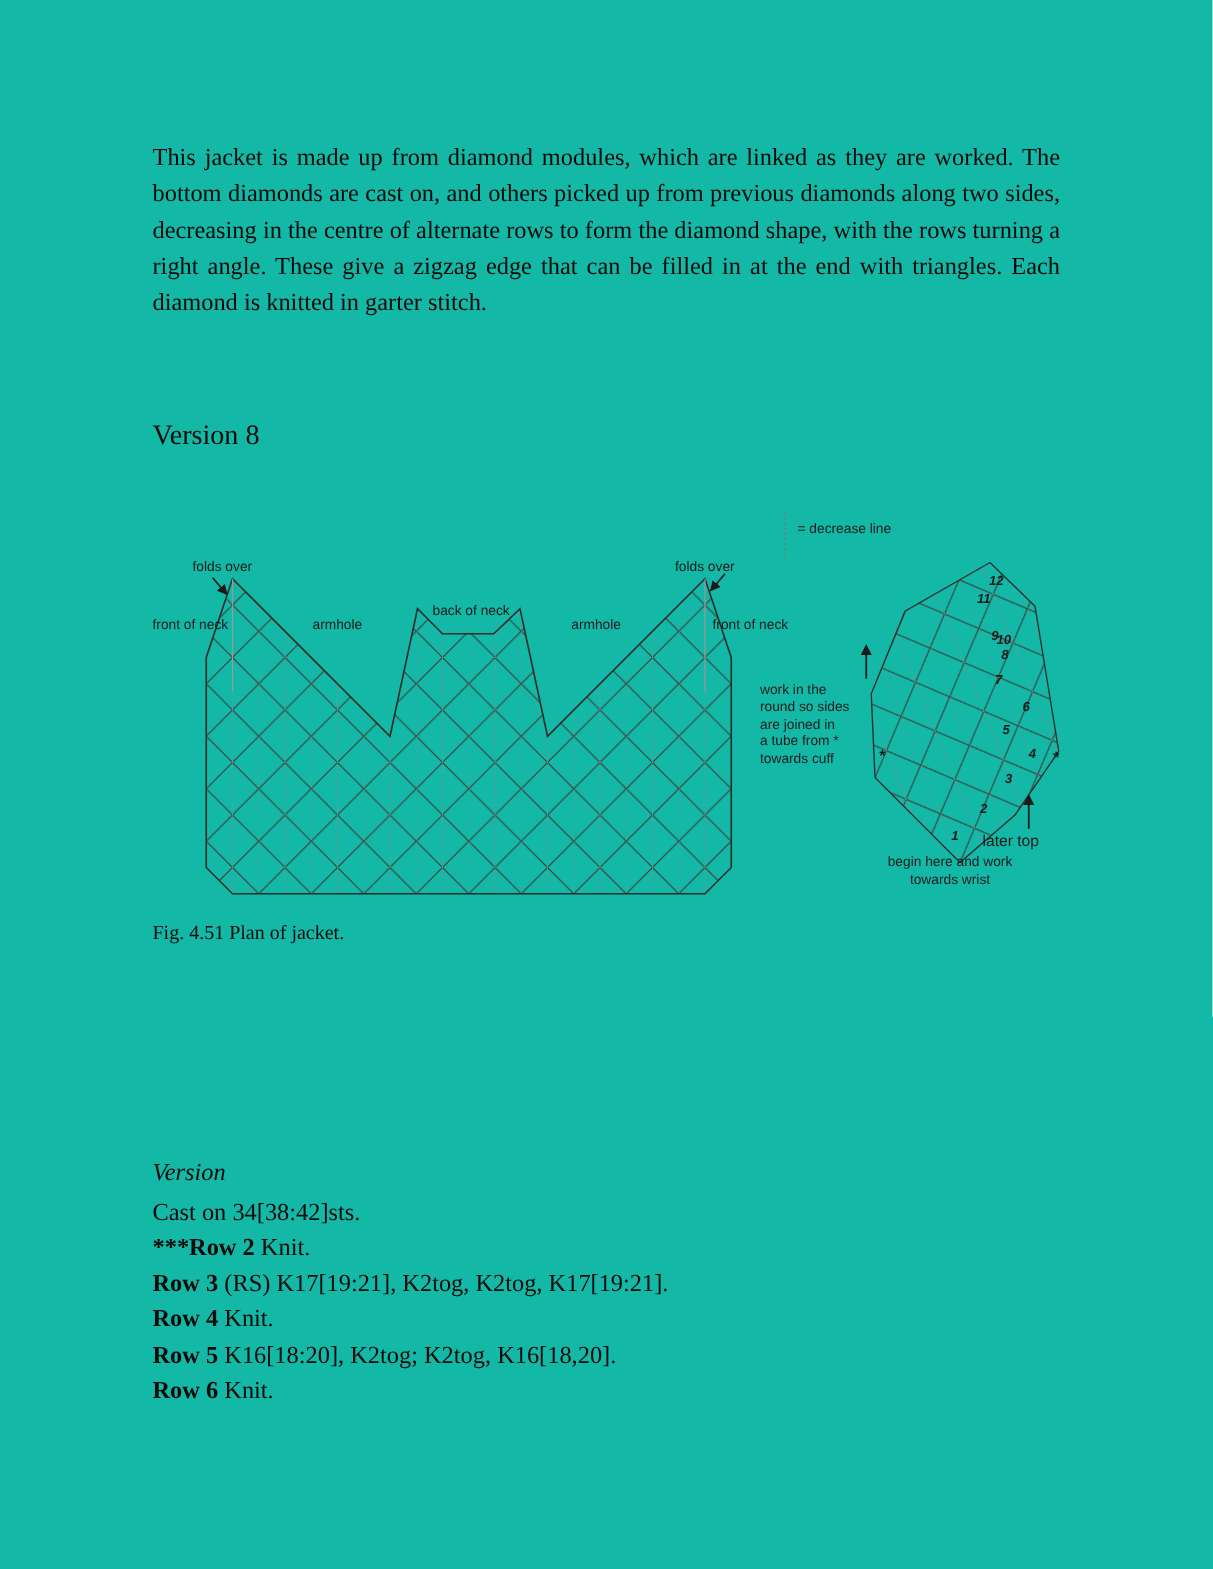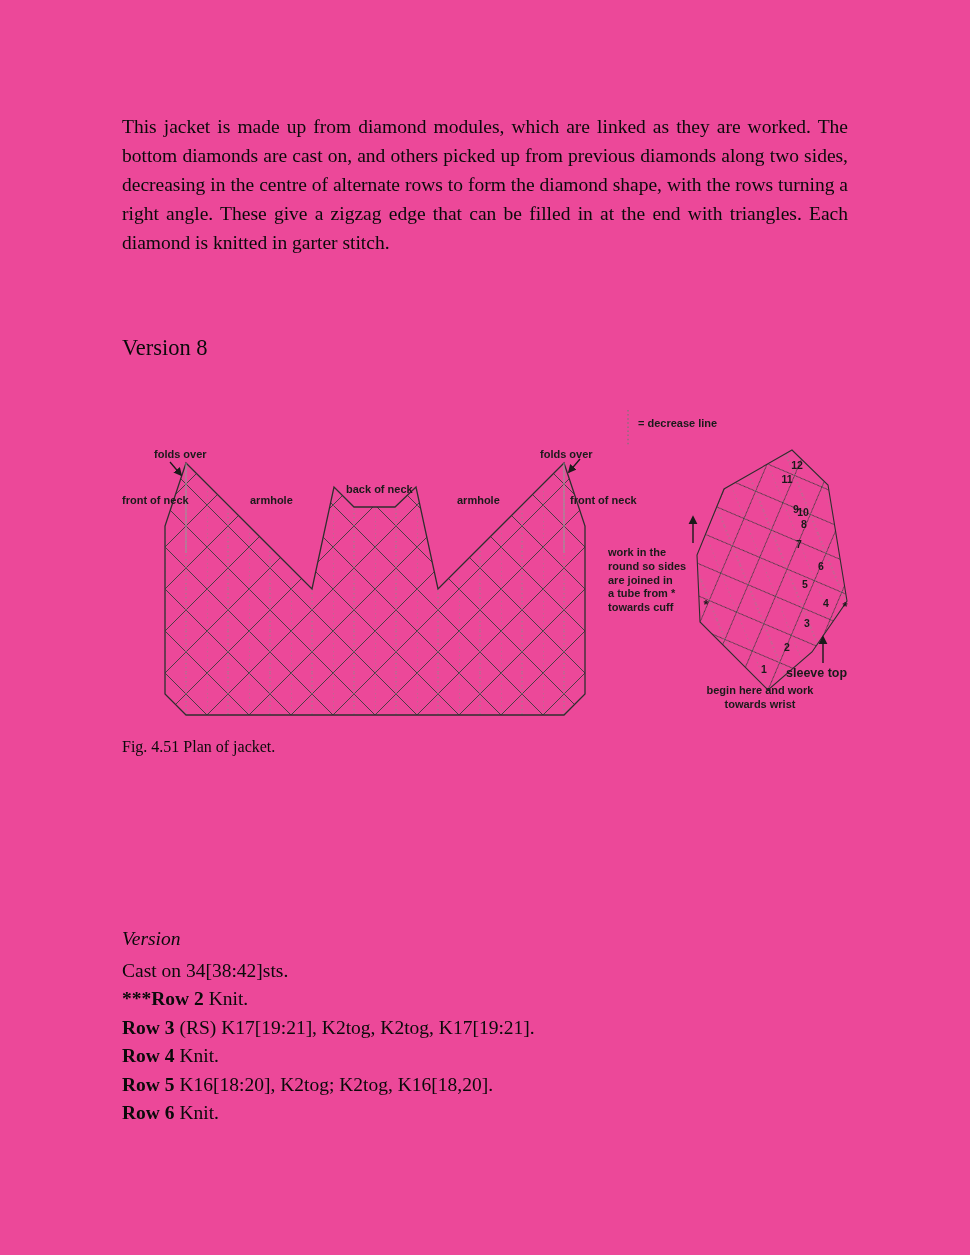--- a/index.html
+++ b/index.html
@@ -1,31 +1,31 @@
 <!DOCTYPE html>
 <html><head>
 <meta charset="utf-8">
 <style>
   html,body{margin:0;padding:0;background:#ffffff;}
-  #page{position:relative;width:970px;height:1255px;background:#ec4899;overflow:hidden;
+  #page{position:relative;width:970px;height:1255px;background:#14b8a6;overflow:hidden;
         font-family:"Liberation Serif", serif;color:#0a0a0a;}
   .abs{position:absolute;}
   .para{font-size:19.5px;line-height:29px;}
   .just{text-align:justify;}
   .heading{font-size:22.5px;}
   .caption{font-size:16px;}
   .link{color:#0000cc;cursor:pointer;}
   .pat-line{font-size:19.5px;line-height:28.4px;}
   .bold{font-weight:bold;}
   .ital{font-style:italic;font-size:19.5px;}
-  .diaglabel{position:absolute;font-family:"Liberation Sans",sans-serif;font-weight:bold;
+  .diaglabel{position:absolute;font-family:"Liberation Sans",sans-serif;font-weight:normal;
              font-size:11px;color:#1a1a1a;white-space:nowrap;}
   .preline{white-space:pre-line;}
   .num{position:absolute;font-family:"Liberation Sans",sans-serif;font-weight:bold;
-       font-size:10.5px;color:#1a1a1a;transform:translate(-50%,-50%);}
+       font-size:10.5px;color:#1a1a1a;transform:translate(-50%,-50%);font-style:italic;}
   .star{position:absolute;font-family:"Liberation Sans",sans-serif;font-weight:bold;
         font-size:13px;color:#1a1a1a;transform:translate(-50%,-50%);}
   svg{display:block;}
 </style>
 </head>
 <body>
 
 <div id="page">
 
   <div class="abs para just" style="left:122px;top:112px;width:726px;">This jacket is made up from diamond modules, which are linked as they are worked. The bottom diamonds are cast on, and others picked up from previous diamonds along two sides, decreasing in the centre of alternate rows to form the diamond shape, with the rows turning a right angle. These give a zigzag edge that can be filled in at the end with triangles. Each diamond is knitted in garter stitch.</div>
@@ -71,21 +71,21 @@
     <div class="diaglabel" style="left:226px;top:78px;">back of neck</div>
     <div class="diaglabel" style="left:337px;top:89px;">armhole</div>
     <div class="diaglabel" style="left:450px;top:89px;">front of neck</div>
     <div class="diaglabel" style="left:420px;top:43px;">folds over</div>
     <div class="diaglabel" style="left:518px;top:12px;">= decrease line</div>
     <div class="diaglabel preline" style="left:488px;top:141px;line-height:13.8px;">work in the
 round so sides
 are joined in
 a tube from *
 towards cuff</div>
-    <div class="diaglabel" style="left:666px;top:261px;font-size:12.5px;">sleeve top</div>
+    <div class="diaglabel" style="left:666px;top:261px;font-size:12.5px;">later top</div>
     <div class="diaglabel preline" style="left:555px;top:279px;width:170px;text-align:center;line-height:13.8px;">begin here and work
 towards wrist</div>
 
     <div class="num" style="left:644px;top:264px;">1</div>
     <div class="num" style="left:667px;top:242px;">2</div>
     <div class="num" style="left:687px;top:218px;">3</div>
     <div class="num" style="left:706px;top:198px;">4</div>
     <div class="num" style="left:685px;top:179px;">5</div>
     <div class="num" style="left:701px;top:161px;">6</div>
     <div class="num" style="left:679px;top:139px;">7</div>

